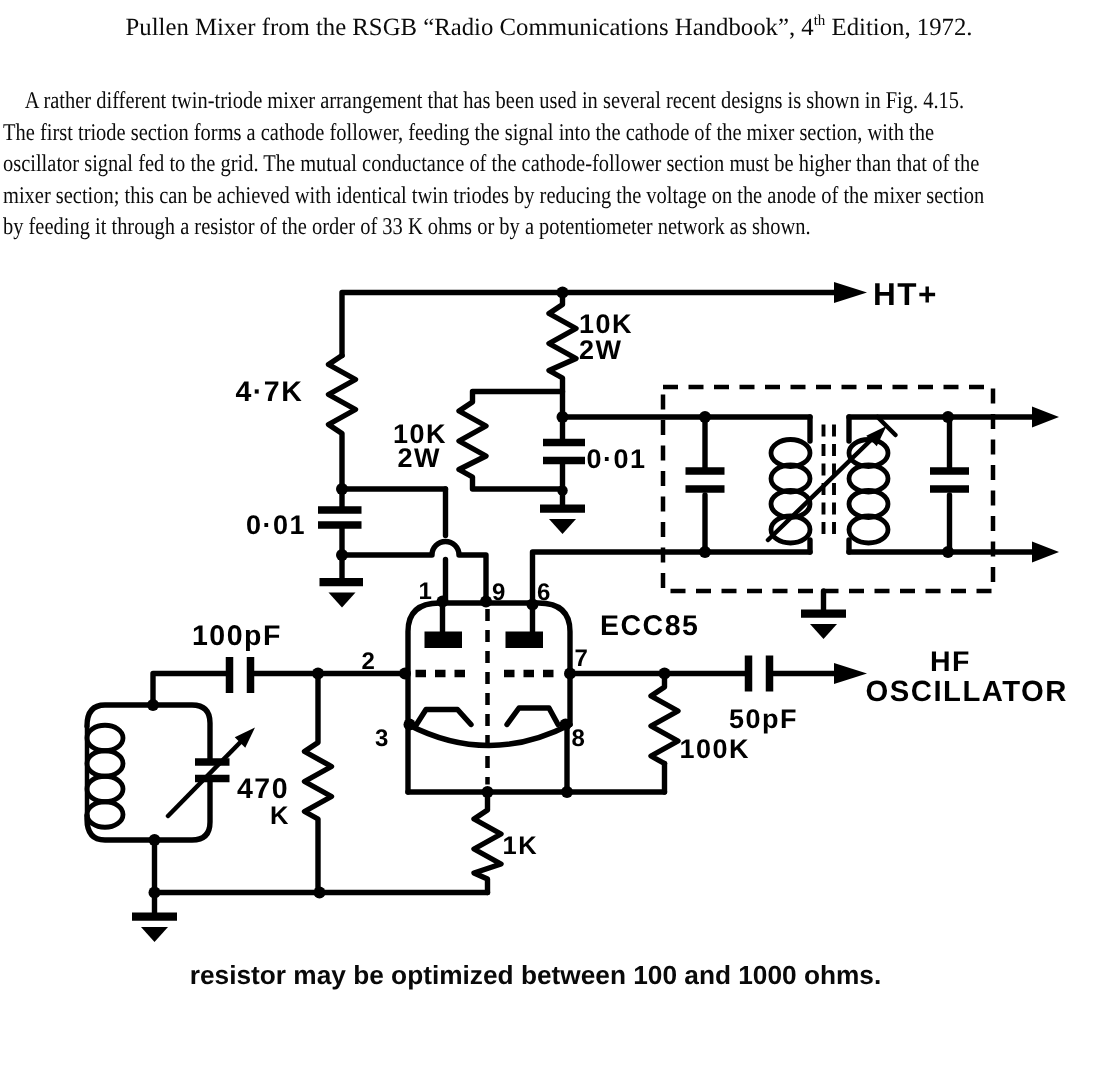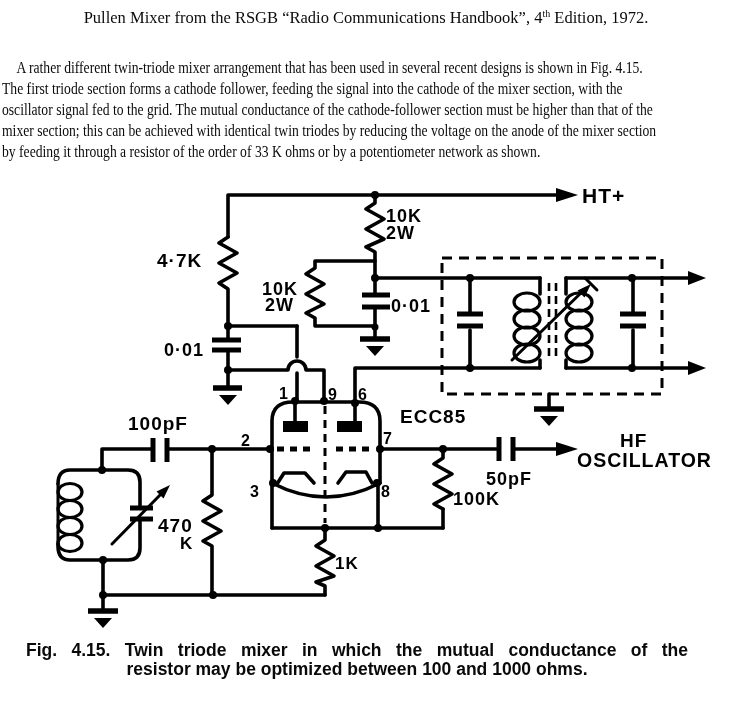--- a/index.html
+++ b/index.html
@@ -247,17 +247,16 @@
     <text class="sv-lbl" x="279" y="399" font-size="16">1</text>
     <text class="sv-lbl" x="328" y="400" font-size="16">9</text>
     <text class="sv-lbl" x="358" y="400" font-size="16">6</text>
     <text class="sv-lbl" x="241" y="446" font-size="16">2</text>
     <text class="sv-lbl" x="383" y="444" font-size="16">7</text>
     <text class="sv-lbl" x="250" y="497" font-size="16">3</text>
     <text class="sv-lbl" x="381" y="497" font-size="16">8</text>
   </svg>
 
   <div class="caption">
-    <div class="cline">Fig. 4.15. Twin triode mixer in which the mutual conductance of the</div>
     <div class="cline center">resistor may be optimized between 100 and 1000 ohms.</div>
   </div>
 
 </div>
 
 </body></html>

